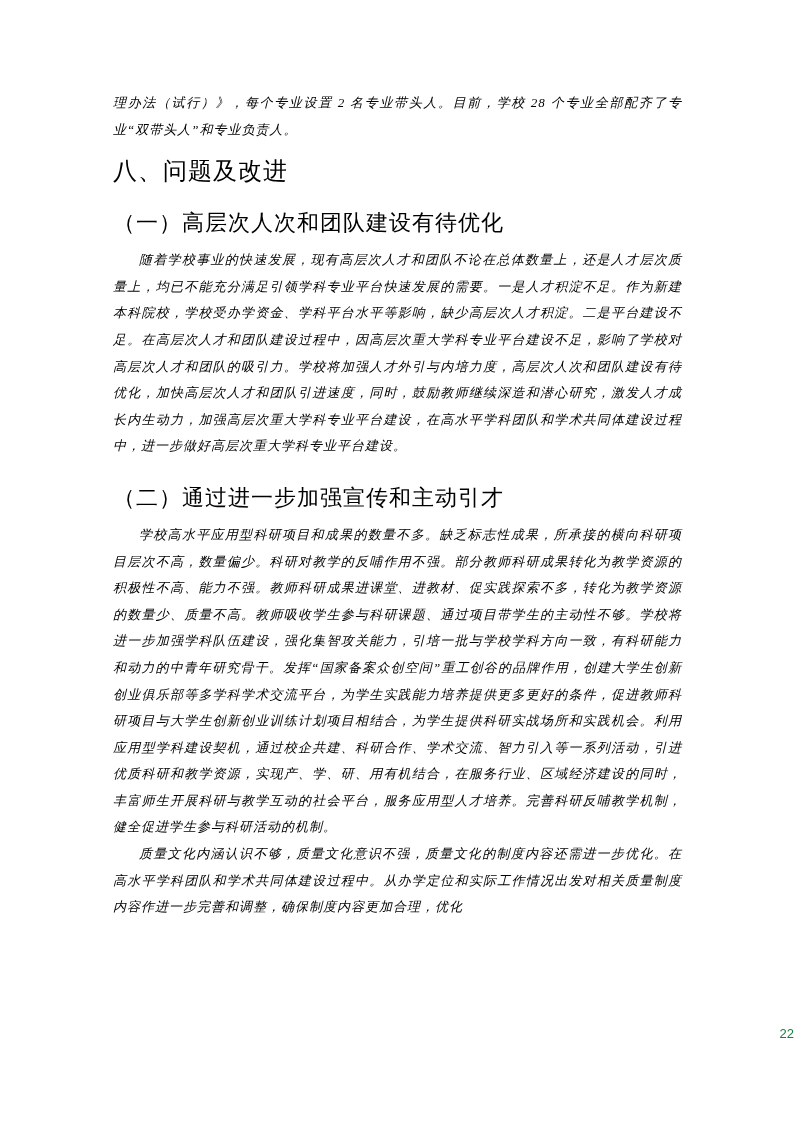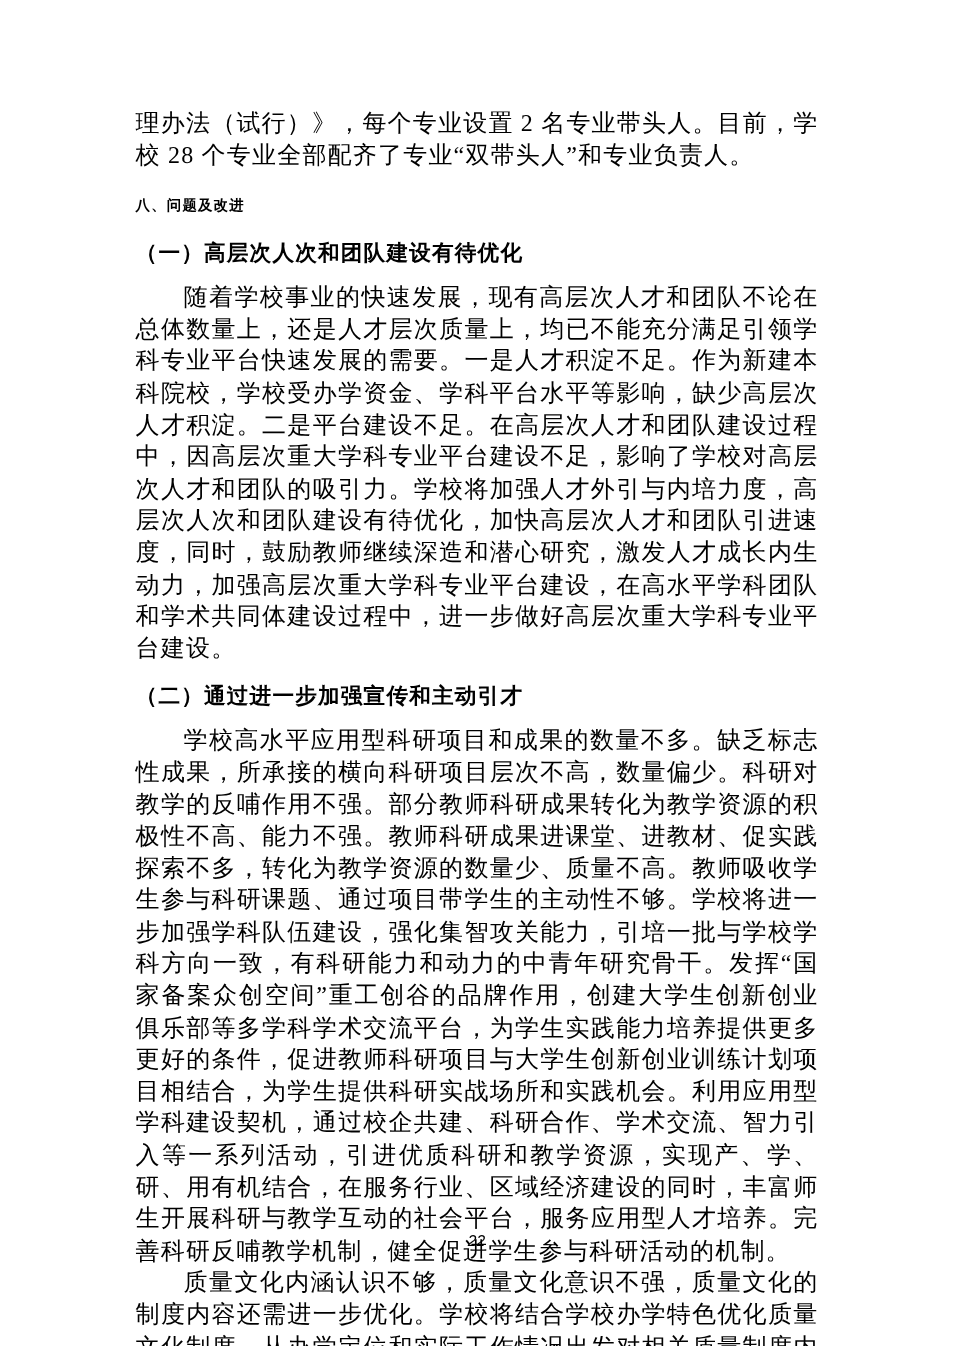--- a/index.html
+++ b/index.html
@@ -17,72 +17,72 @@
     overflow: hidden;
   }
   .content {
     position: absolute;
     left: 113px;
     right: 112px;
     top: 90px;
   }
   p.body {
     margin: 0;
-    font-size: 20px;
+    font-size: 13px;
     line-height: 26.6px;
     letter-spacing: 1px;
     text-align: justify;
     text-indent: 2em;
     font-family: "Liberation Serif", serif;
+    font-style: italic;
   }
   p.body.cont {
     text-indent: 0;
   }
   h1.chapter {
     margin: 14px 0 0 0;
     font-family: "Liberation Sans", sans-serif;
-    font-weight: bold;
-    font-size: 12px;
+    font-weight: normal;
+    font-size: 24px;
     line-height: 28px;
     letter-spacing: 1px;
   }
   h2.section {
-    margin: 12px 0 10px 0;
+    margin: 24px 0 10px 0;
     font-family: "Liberation Sans", sans-serif;
-    font-weight: bold;
-    font-size: 18px;
+    font-weight: normal;
+    font-size: 22px;
     line-height: 28px;
     letter-spacing: 1px;
   }
   .pagenum {
     position: absolute;
     left: 0;
     right: 0;
     top: 1026px;
-    text-align: center;
+    text-align: right;
     font-size: 13px;
     font-family: "Liberation Sans", sans-serif;
-    color: #000000;
-    font-style: italic;
+    color: #15803d;
   }
 </style>
 </head>
 <body>
 
 <div class="page">
   <div class="content">
 
     <p class="body cont">理办法（试行）》，每个专业设置 2 名专业带头人。目前，学校 28 个专业全部配齐了专业“双带头人”和专业负责人。</p>
 
     <h1 class="chapter">八、问题及改进</h1>
 
     <h2 class="section">（一）高层次人次和团队建设有待优化</h2>
     <p class="body">随着学校事业的快速发展，现有高层次人才和团队不论在总体数量上，还是人才层次质量上，均已不能充分满足引领学科专业平台快速发展的需要。一是人才积淀不足。作为新建本科院校，学校受办学资金、学科平台水平等影响，缺少高层次人才积淀。二是平台建设不足。在高层次人才和团队建设过程中，因高层次重大学科专业平台建设不足，影响了学校对高层次人才和团队的吸引力。学校将加强人才外引与内培力度，高层次人次和团队建设有待优化，加快高层次人才和团队引进速度，同时，鼓励教师继续深造和潜心研究，激发人才成长内生动力，加强高层次重大学科专业平台建设，在高水平学科团队和学术共同体建设过程中，进一步做好高层次重大学科专业平台建设。</p>
 
     <h2 class="section">（二）通过进一步加强宣传和主动引才</h2>
     <p class="body">学校高水平应用型科研项目和成果的数量不多。缺乏标志性成果，所承接的横向科研项目层次不高，数量偏少。科研对教学的反哺作用不强。部分教师科研成果转化为教学资源的积极性不高、能力不强。教师科研成果进课堂、进教材、促实践探索不多，转化为教学资源的数量少、质量不高。教师吸收学生参与科研课题、通过项目带学生的主动性不够。学校将进一步加强学科队伍建设，强化集智攻关能力，引培一批与学校学科方向一致，有科研能力和动力的中青年研究骨干。发挥“国家备案众创空间”重工创谷的品牌作用，创建大学生创新创业俱乐部等多学科学术交流平台，为学生实践能力培养提供更多更好的条件，促进教师科研项目与大学生创新创业训练计划项目相结合，为学生提供科研实战场所和实践机会。利用应用型学科建设契机，通过校企共建、科研合作、学术交流、智力引入等一系列活动，引进优质科研和教学资源，实现产、学、研、用有机结合，在服务行业、区域经济建设的同时，丰富师生开展科研与教学互动的社会平台，服务应用型人才培养。完善科研反哺教学机制，健全促进学生参与科研活动的机制。</p>
 
-    <p class="body">质量文化内涵认识不够，质量文化意识不强，质量文化的制度内容还需进一步优化。学校将结合学校办学特色优化质量文化制度。从办学定位和实际工作情况出发对相关质量制度内容作进一步完善和调整，确保制度内容更加合理，优化</p>
+    <p class="body">质量文化内涵认识不够，质量文化意识不强，质量文化的制度内容还需进一步优化。在高水平学科团队和学术共同体建设过程中。从办学定位和实际工作情况出发对相关质量制度内容作进一步完善和调整，确保制度内容更加合理，优化</p>
 
   </div>
 
   <div class="pagenum">22</div>
 </div>
 
 </body></html>

